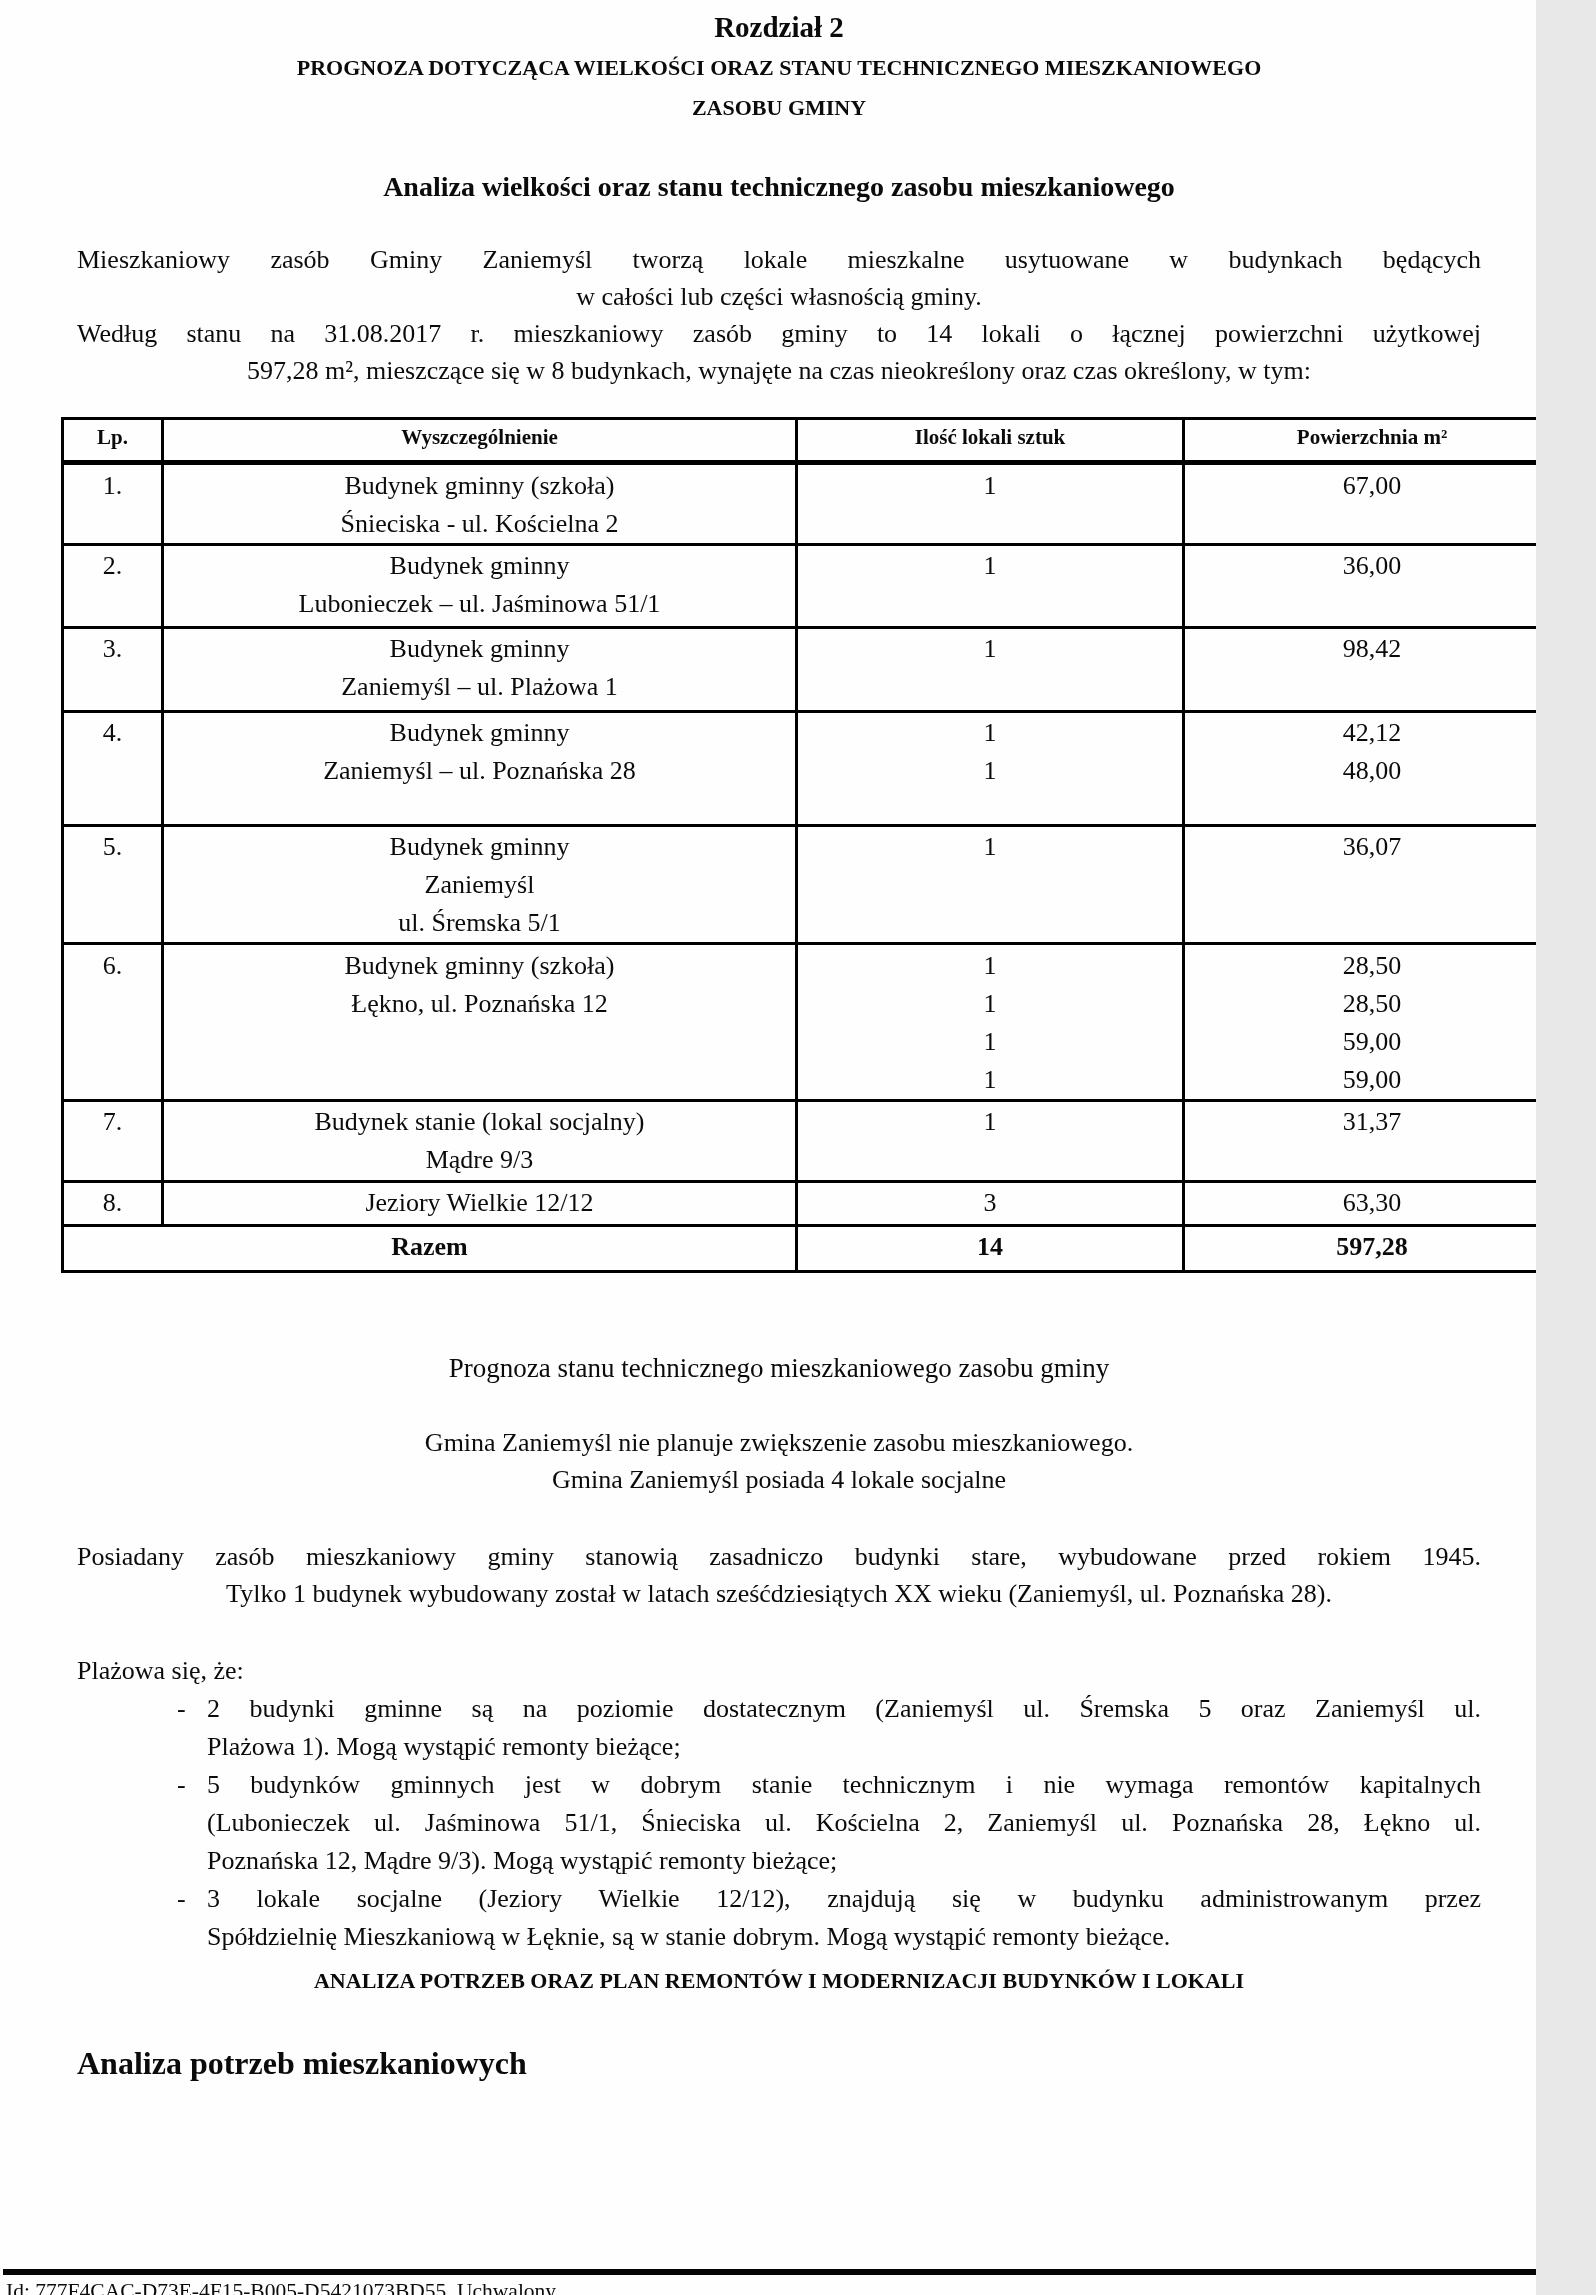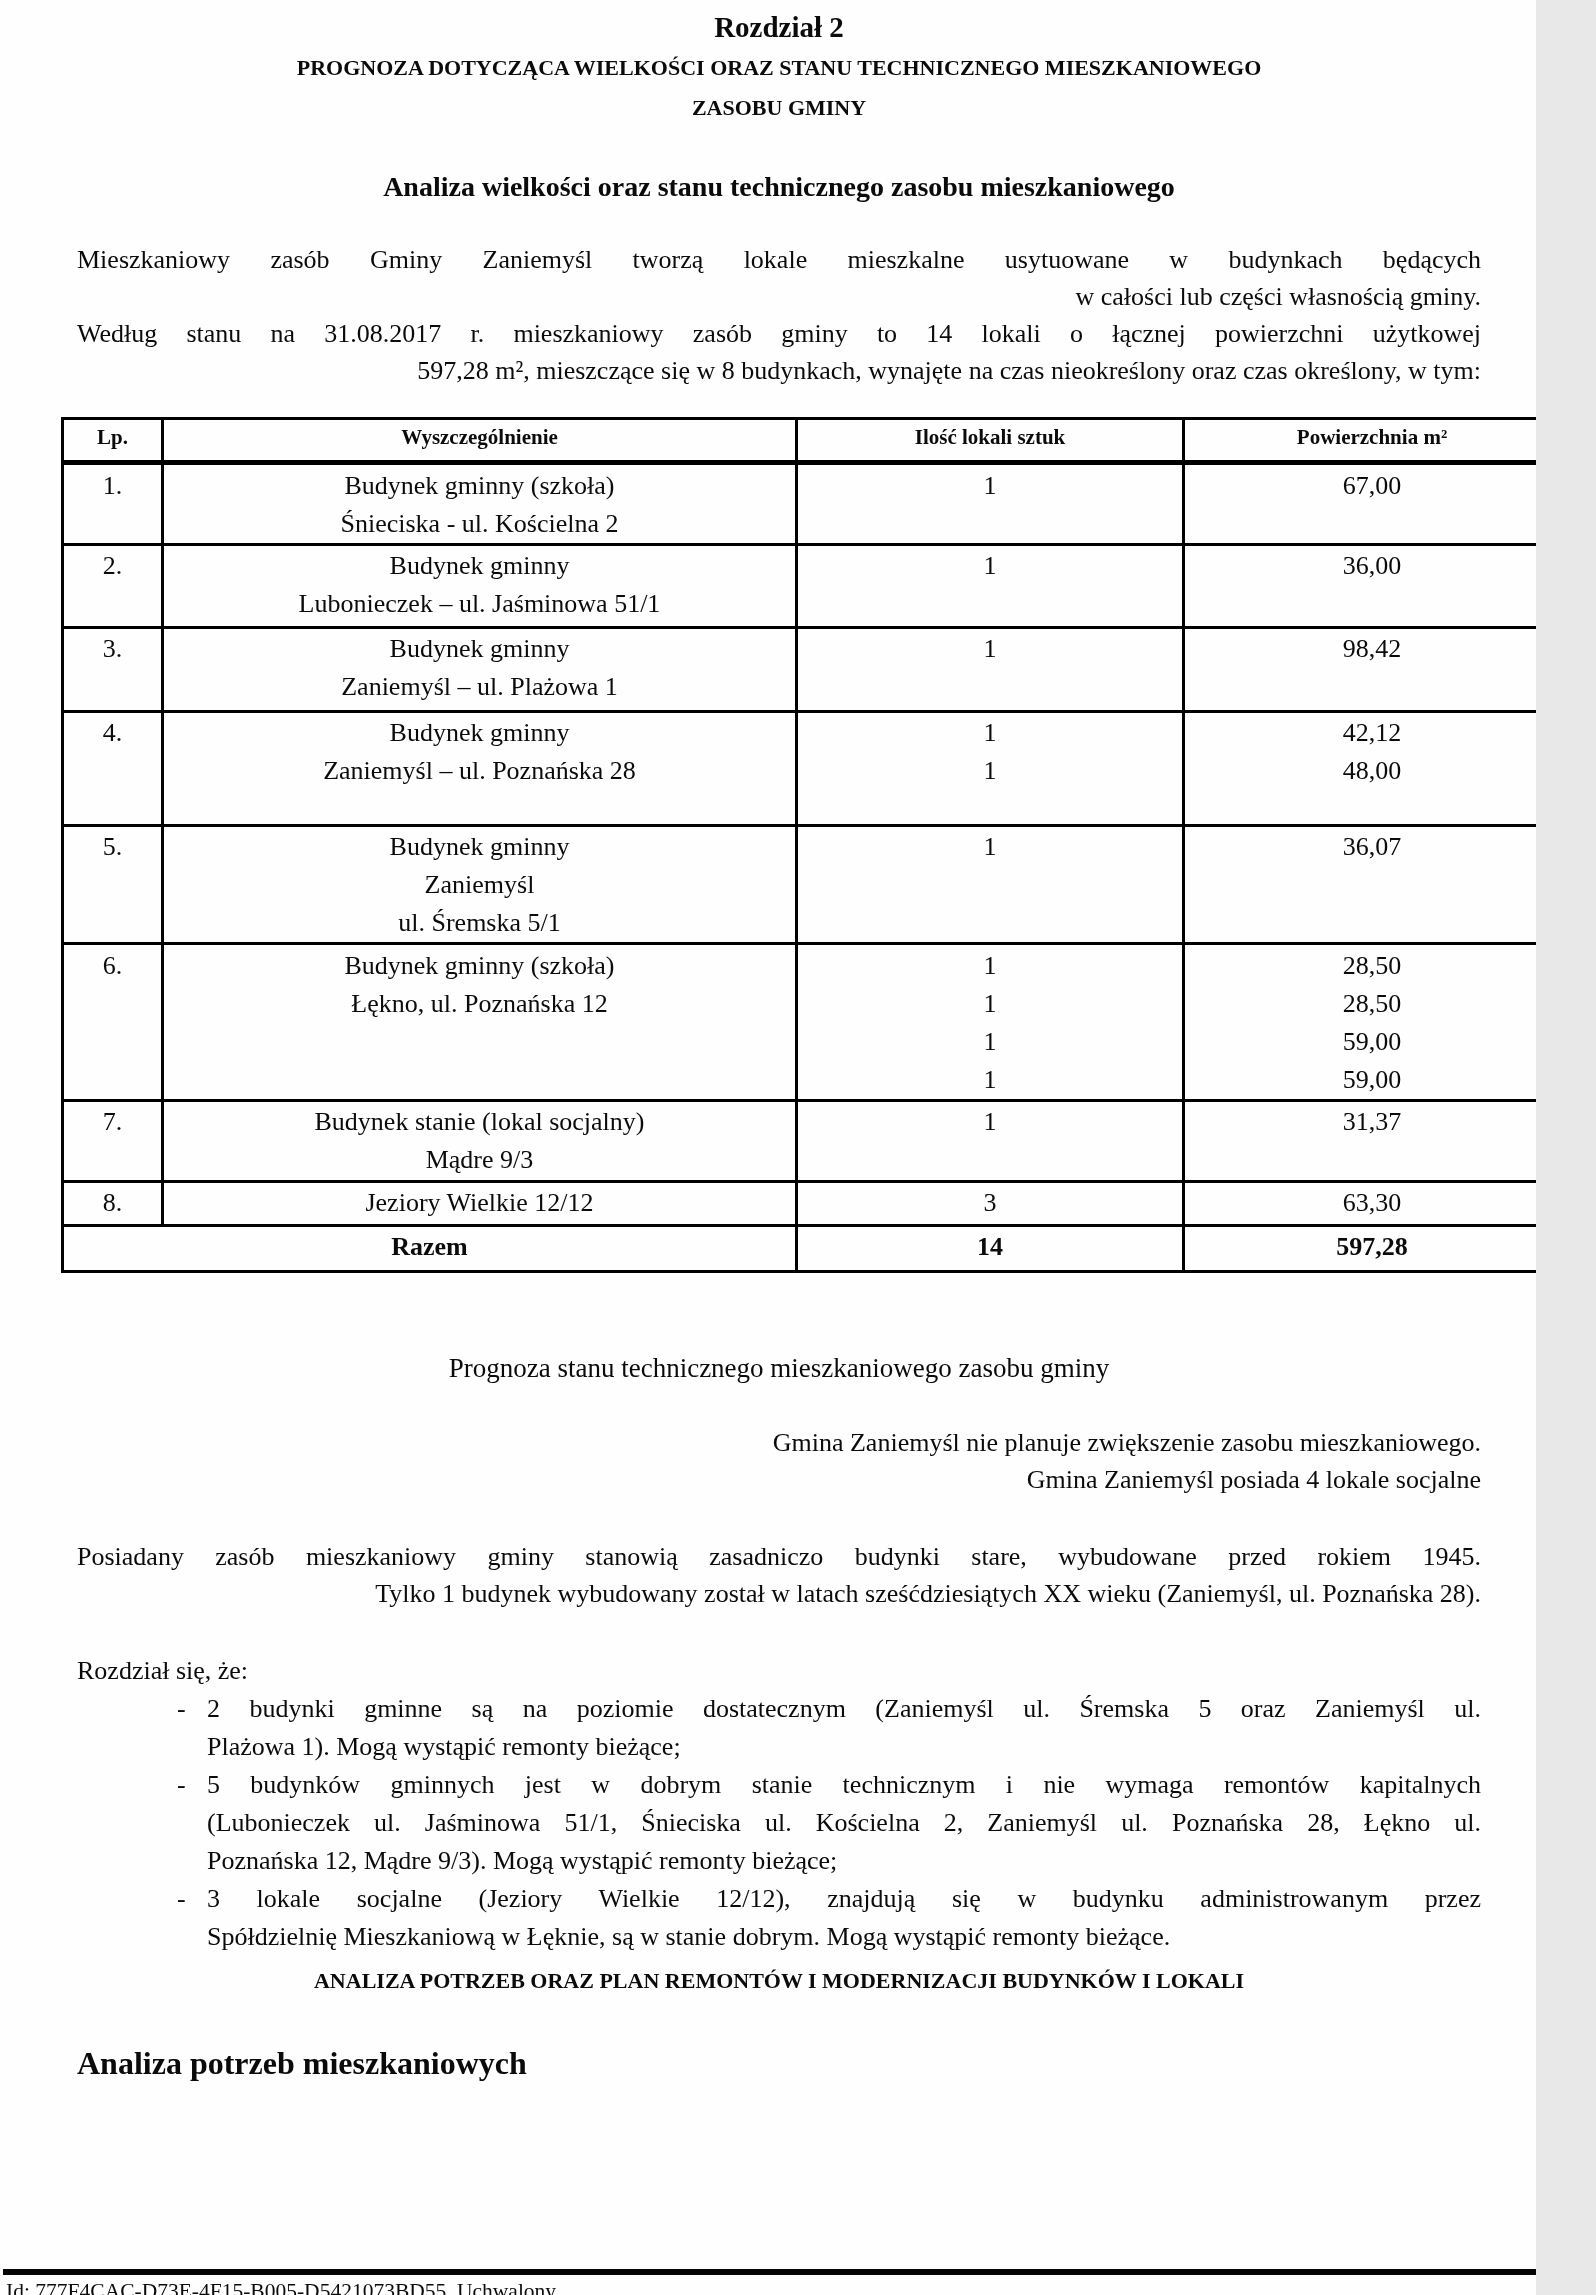--- a/index.html
+++ b/index.html
@@ -5,21 +5,21 @@
   html,body{margin:0;padding:0;background:#e8e8e8;}
   .page{width:1536px;height:2295px;background:#fefefe;position:relative;overflow:hidden;
         font-family:"Liberation Serif", serif;color:#0b0b0b;}
   .content{padding:10.7px 55px 0 77px;}
   .chapter-label{font-size:29px;font-weight:bold;text-align:center;}
   .chapter-title{font-size:22px;font-weight:bold;text-align:center;line-height:40px;margin-top:4.6px;}
   .section-heading-bold{font-size:28px;font-weight:bold;text-align:center;margin-top:43px;}
   .section-heading{font-size:27px;text-align:center;margin-top:80px;}
   .para{font-size:26px;line-height:37px;}
   .para .jline{text-align:justify;text-align-last:justify;}
-  .para .lline{text-align:right;}
+  .para .lline{text-align:center;}
   .p-first{margin-top:38px;}
   .gmina-block{margin-top:40px;}
   .p-mid{margin-top:40px;}
   
   #housing-table{border-collapse:collapse;table-layout:fixed;width:1498px;margin:28px 0 0 -16px;}
   #housing-table th,#housing-table td{border:3.1px solid #000;vertical-align:top;padding:0;}
   #housing-table thead th{font-size:21px;font-weight:bold;line-height:35px;height:40px;border-bottom:5.4px solid #000;}
   #housing-table td{font-size:26px;text-align:center;line-height:38px;padding-top:1.5px;}
   #housing-table tbody tr:nth-child(1){height:77px;}
   #housing-table tbody tr:nth-child(2){height:83px;}
@@ -226,21 +226,21 @@
     <div class="para gmina-block">
       <div class="lline">Gmina Zaniemyśl nie planuje zwiększenie zasobu mieszkaniowego.</div>
       <div class="lline">Gmina Zaniemyśl posiada 4 lokale socjalne</div>
     </div>
 
     <div class="para p-mid">
       <div class="jline">Posiadany zasób mieszkaniowy gminy stanowią zasadniczo budynki stare, wybudowane przed rokiem 1945.</div>
       <div class="lline">Tylko 1 budynek wybudowany został w latach sześćdziesiątych XX wieku (Zaniemyśl, ul. Poznańska 28).</div>
     </div>
 
-    <div class="okresla">Rozdział się, że:</div>
+    <div class="okresla">Plażowa się, że:</div>
 
     <div class="bullets">
       <div class="bullet">
         <span class="dash">-</span>
         <div class="jline">2 budynki gminne są na poziomie dostatecznym (Zaniemyśl ul. Śremska 5 oraz Zaniemyśl ul.</div>
         <div class="lline">Plażowa 1). Mogą wystąpić remonty bieżące;</div>
       </div>
       <div class="bullet">
         <span class="dash">-</span>
         <div class="jline">5 budynków gminnych jest w dobrym stanie technicznym i nie wymaga remontów kapitalnych</div>

